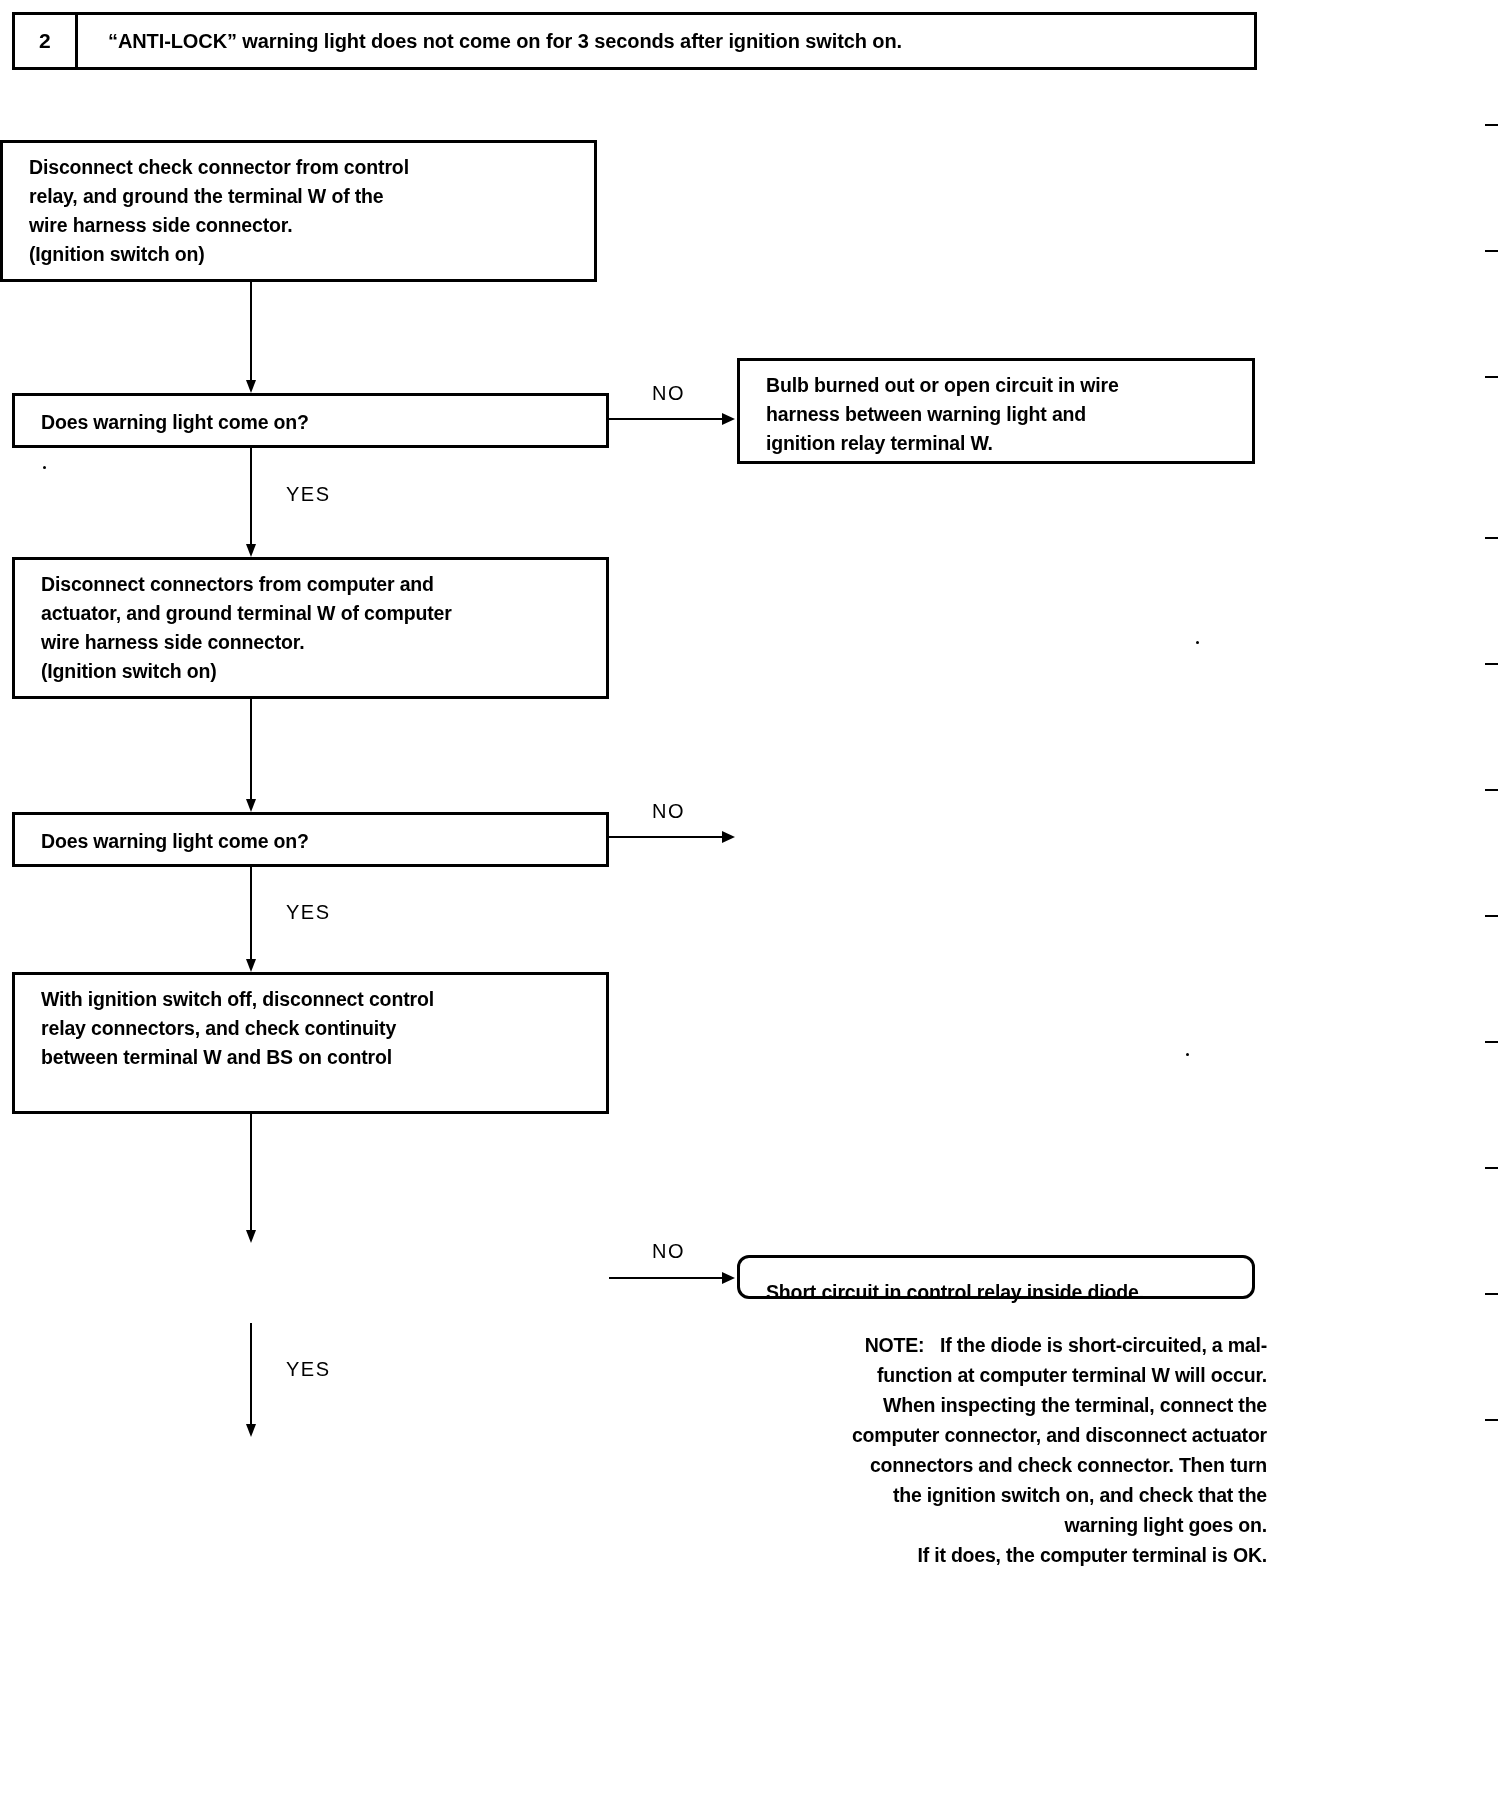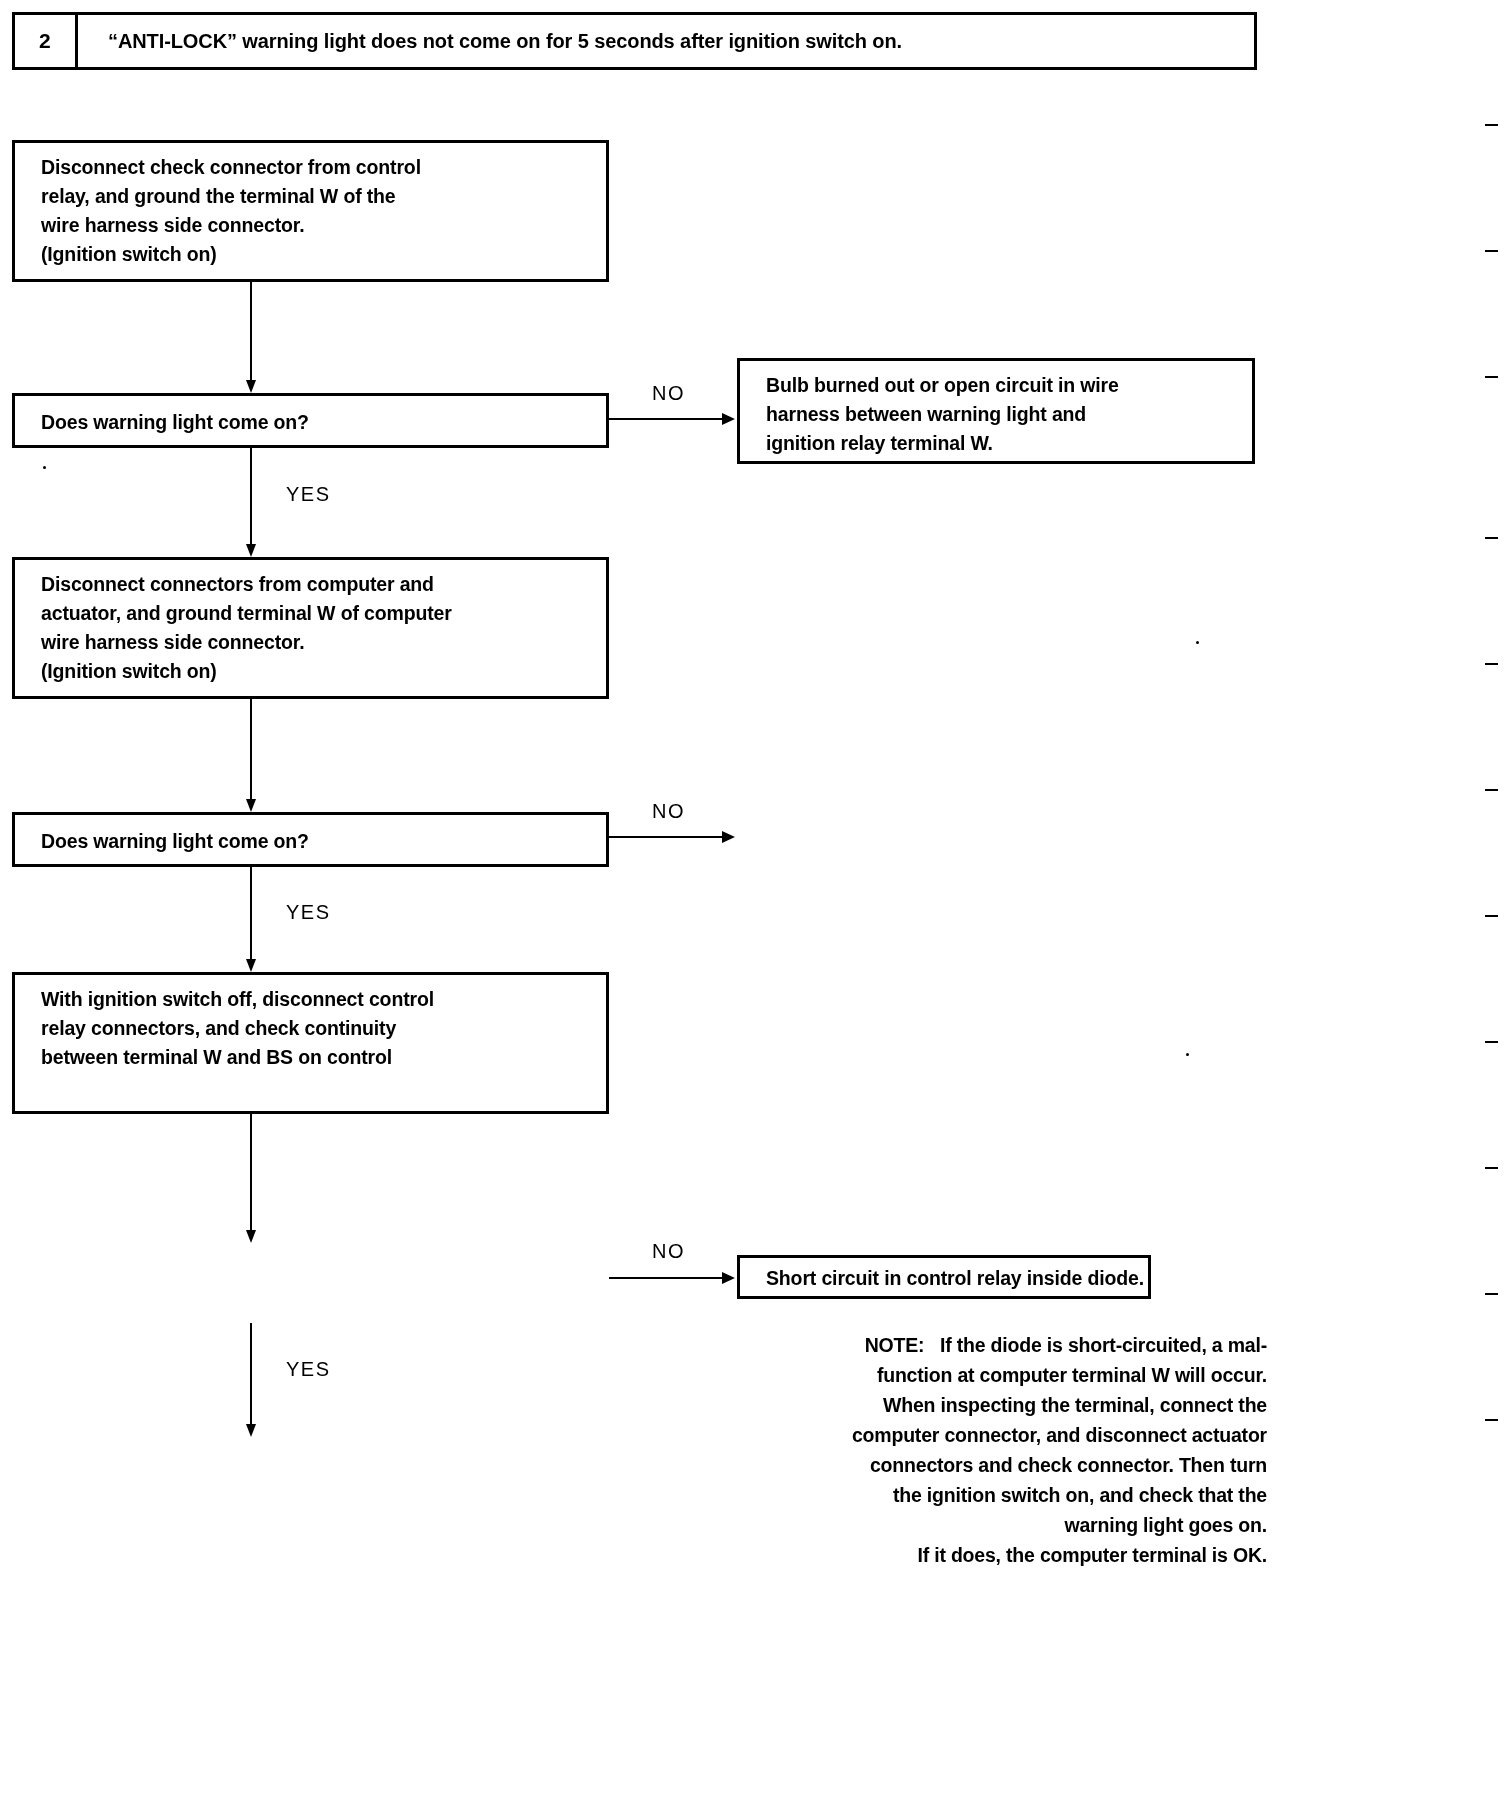--- a/index.html
+++ b/index.html
@@ -64,32 +64,32 @@
     font-weight: 700;
     line-height: 29px;
     letter-spacing: -0.15px;
   }
   .box .line {
     display: block;
     white-space: pre;
   }
 
   
-  .proc-1 { left: 12px; top: 140px;  width: 597px; height: 142px; }
+  .proc-1 { left: 0; top: 140px;  width: 597px; height: 142px; }
   .dec-1  { left: 12px; top: 393px;  width: 597px; height: 55px;  padding-top: 12px; }
   .proc-2 { left: 12px; top: 557px;  width: 597px; height: 142px; }
   .dec-2  { left: 12px; top: 812px;  width: 597px; height: 55px;  padding-top: 12px; }
   .proc-3 { left: 12px; top: 972px;  width: 597px; height: 142px; }
   .dec-3  { left: 12px; top: 1245px; width: 597px; height: 78px;  padding-top: 11px; }
   .final  { left: 12px; top: 1438px; width: 597px; height: 48px;  padding-top: 8px; }
 
   
   .res-1  { left: 737px; top: 358px;  width: 518px; height: 106px; }
   .res-2  { left: 737px; top: 775px;  width: 518px; height: 122px; }
-  .res-3  { left: 737px; top: 1255px; width: 414px; height: 44px; padding-top: 6px; }
+  .res-3  { left: 737px; top: 1255px; width: 518px; height: 44px; padding-top: 20px; border-radius: 12px; }
 
   
   .vline {
     position: absolute;
     width: 2px;
     background: #000;
   }
   .hline {
     position: absolute;
     height: 2px;
@@ -155,21 +155,21 @@
     border-radius: 50%;
   }
 </style>
 </head>
 <body>
 
 <div id="page">
 
   <div class="header-bar">
     <div class="header-num">2</div>
-    <div class="header-text">“ANTI-LOCK” warning light does not come on for 5 seconds after ignition switch on.</div>
+    <div class="header-text">“ANTI-LOCK” warning light does not come on for 3 seconds after ignition switch on.</div>
   </div>
 
   <div class="box proc-1">
     <span class="line">Disconnect check connector from control</span>
     <span class="line">relay, and ground the terminal W of the</span>
     <span class="line">wire harness side connector.</span>
     <span class="line">(Ignition switch on)</span>
   </div>
 
   <div class="vline" style="left:250px; top:282px; height:100px;"></div>

